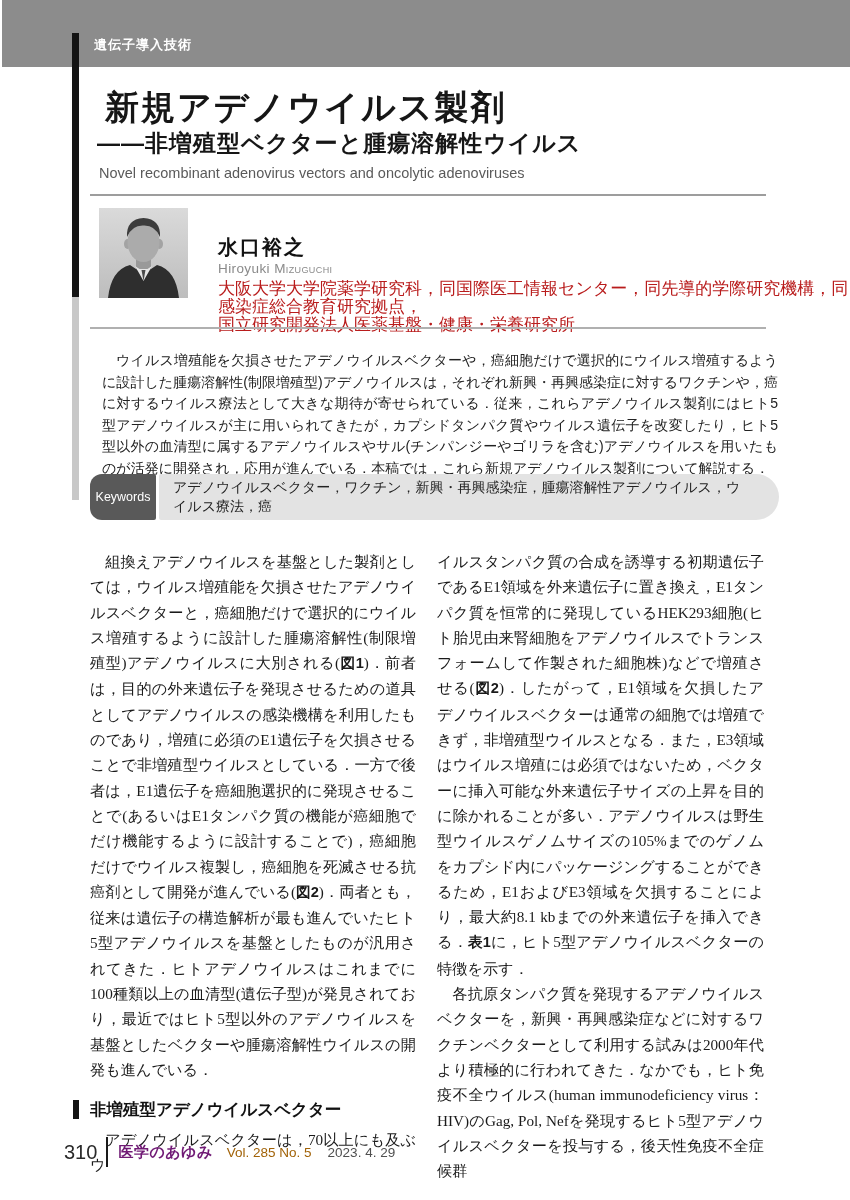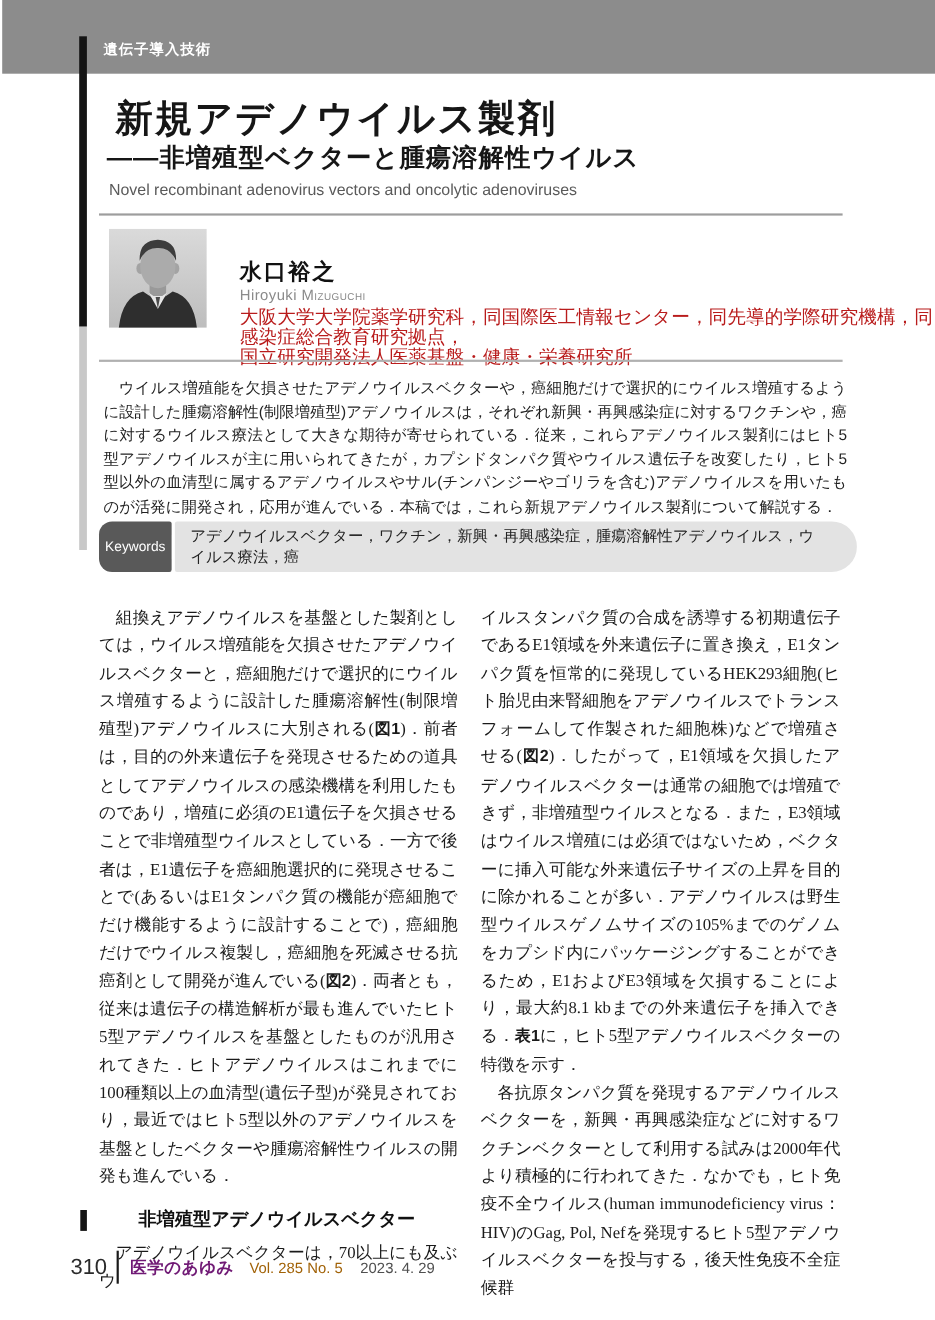--- a/index.html
+++ b/index.html
@@ -20,36 +20,36 @@
   .rule { position:absolute; left:90px; width:676px; background:#9d9d9d; }
   .rule-top { top:194px; height:1.5px; }
   .rule-mid { top:327px; height:2px; background:#b0b0b0; }
   
   .photo { position:absolute; left:99px; top:208px; width:89px; height:90px; }
   .author-name { position:absolute; left:218px; top:234px; font-size:20px; font-weight:bold; letter-spacing:2px; color:#111; }
   .author-romaji { position:absolute; left:218px; top:261px; font-size:13.5px; color:#8a8a8a; letter-spacing:0.4px; }
   .smallcaps { font-variant: small-caps; }
   .author-affil { position:absolute; left:218px; top:280px; font-size:17px; line-height:18px; color:#b91c1c; }
   
-  .abstract { position:absolute; left:90px; top:338px; width:676px; margin:4px; font-size:14px; line-height:21.6px; color:#222; text-align:justify; text-indent:1em; }
+  .abstract { position:absolute; left:90px; top:338px; width:676px; margin:12px; font-size:14px; line-height:21.6px; color:#222; text-align:justify; text-indent:1em; }
   
   .keywords { position:absolute; left:90px; top:474px; width:689px; height:46px; display:flex; }
   .kw-pill { width:66px; flex:0 0 66px; background:#595959; color:#fff; border-radius:12px 2px 2px 12px;
              display:flex; align-items:center; justify-content:center; font-size:12.5px; margin-right:3px; }
   .kw-box { flex:1; background:#e3e3e3; border-radius:2px 23px 23px 2px; padding:4px 26px 4px 14px;
             font-size:14px; line-height:19.5px; color:#222; display:flex; align-items:center; }
   
   .col { position:absolute; top:549px; width:326px; font-family:"Liberation Serif", serif;
          font-size:15.2px; line-height:25.3px; color:#1a1a1a; text-align:justify; }
   .col-left { left:90px; }
   .col-right { left:437px; width:327px; }
   .body-p { margin:0; }
   .b { font-weight:bold; font-family:"Liberation Sans", sans-serif; font-size:14.6px; }
   .section-heading { margin-top:15px; margin-bottom:4px; font-family:"Liberation Sans", sans-serif;
-                     font-weight:bold; font-size:16.5px; color:#111; display:flex; align-items:center;gap:36px; }
+                     font-weight:bold; font-size:16.5px; color:#111; display:flex; align-items:center; }
   .heading-marker { width:6px; height:19px; background:#141414; margin-left:-17px; margin-right:11px; flex:0 0 6px; }
   
   .footer { position:absolute; left:64px; top:1137px; display:flex; align-items:center; }
   .page-num { font-size:20px; color:#2a2a2a; }
   .footer-bar { width:2px; height:30px; background:#1a1a1a; margin:0 10px 0 9px; }
   .journal-name { font-size:15px; font-weight:bold; color:#701a75; margin-right:14px; letter-spacing:0.5px; }
   .vol-info { font-size:13.5px; color:#a16207; margin-right:16px; }
   .date-info { font-size:13.5px; color:#4f4f4f; }
 </style>
 </head>

